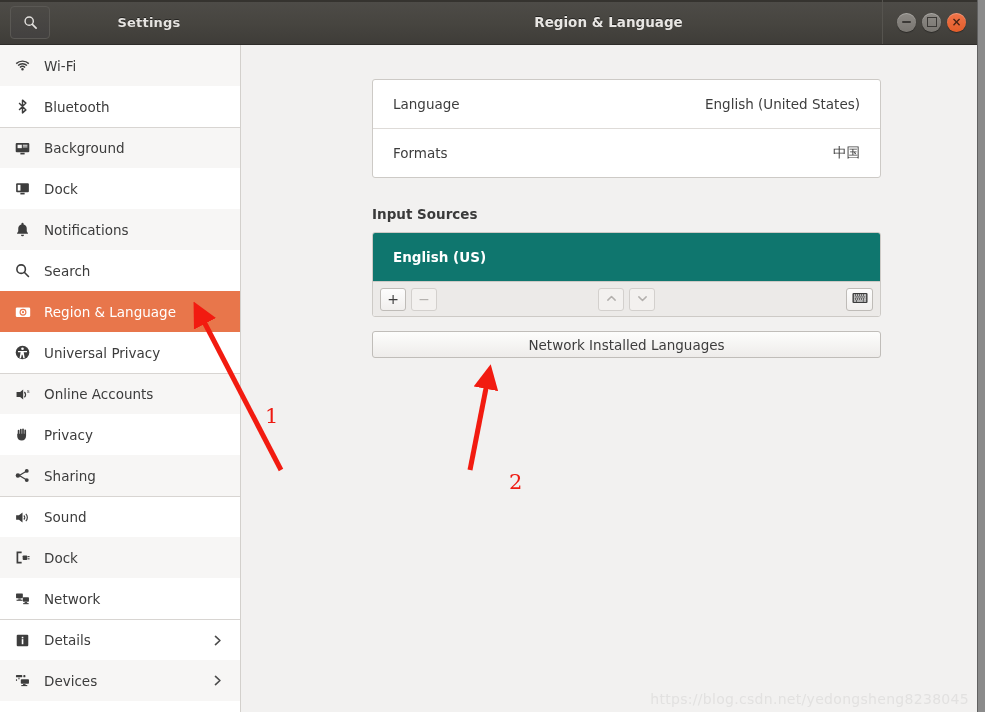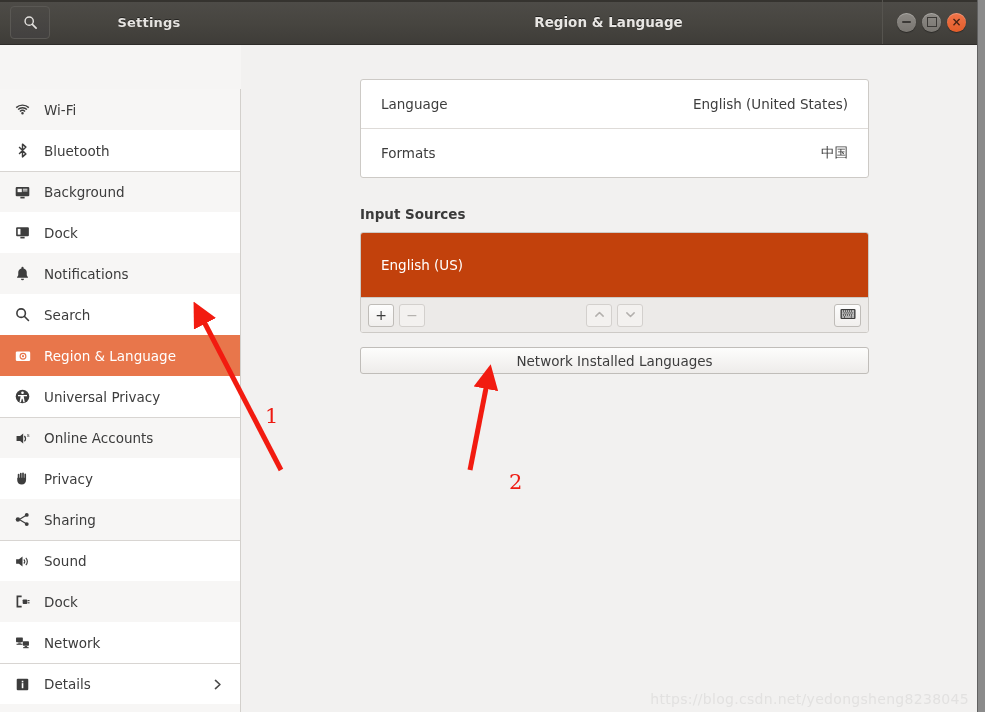--- a/index.html
+++ b/index.html
@@ -117,21 +117,20 @@
     display: flex;
     height: 668px;
   }
   
   .sidebar {
     width: 240px;
     background: #ffffff;
     border-right: 1px solid #d3d0cc;
     overflow: hidden;
     flex: 0 0 240px;
-    margin-top: 44px;
   }
   .side-item {
     height: 41px;
     display: flex;
     align-items: center;
     padding-left: 14px;
     cursor: pointer;
     position: relative;
     box-sizing: border-box;
   }
@@ -165,21 +164,21 @@
 
   
   .content {
     flex: 1;
     background: #f2f1f0;
     position: relative;
     overflow: hidden;
   }
   .panel {
     position: absolute;
-    left: 119px;
+    left: 131px;
     top: 34px;
     width: 509px;
   }
   .card {
     background: #ffffff;
     border: 1px solid #cdcac6;
     border-radius: 3px;
     overflow: hidden;
   }
   .card-row {
@@ -201,28 +200,29 @@
     font-weight: bold;
     color: #3a3a3a;
   }
   .src-box {
     border: 1px solid #cdcac6;
     border-radius: 3px;
     overflow: hidden;
     background: #ffffff;
   }
   .src-row {
-    height: 64px;
-    background: #c2410c;
+    height: 48px;
+    background: #0f766e;
     display: flex;
     align-items: center;
     padding-left: 20px;
     color: #ffffff;
     font-size: 13.5px;
     cursor: pointer;
+    font-weight: bold;
   }
   .src-toolbar {
     height: 34px;
     background: #eceae8;
     border-top: 1px solid #cdcac6;
     display: flex;
     align-items: center;
     padding: 0 7px;
     position: relative;
   }

